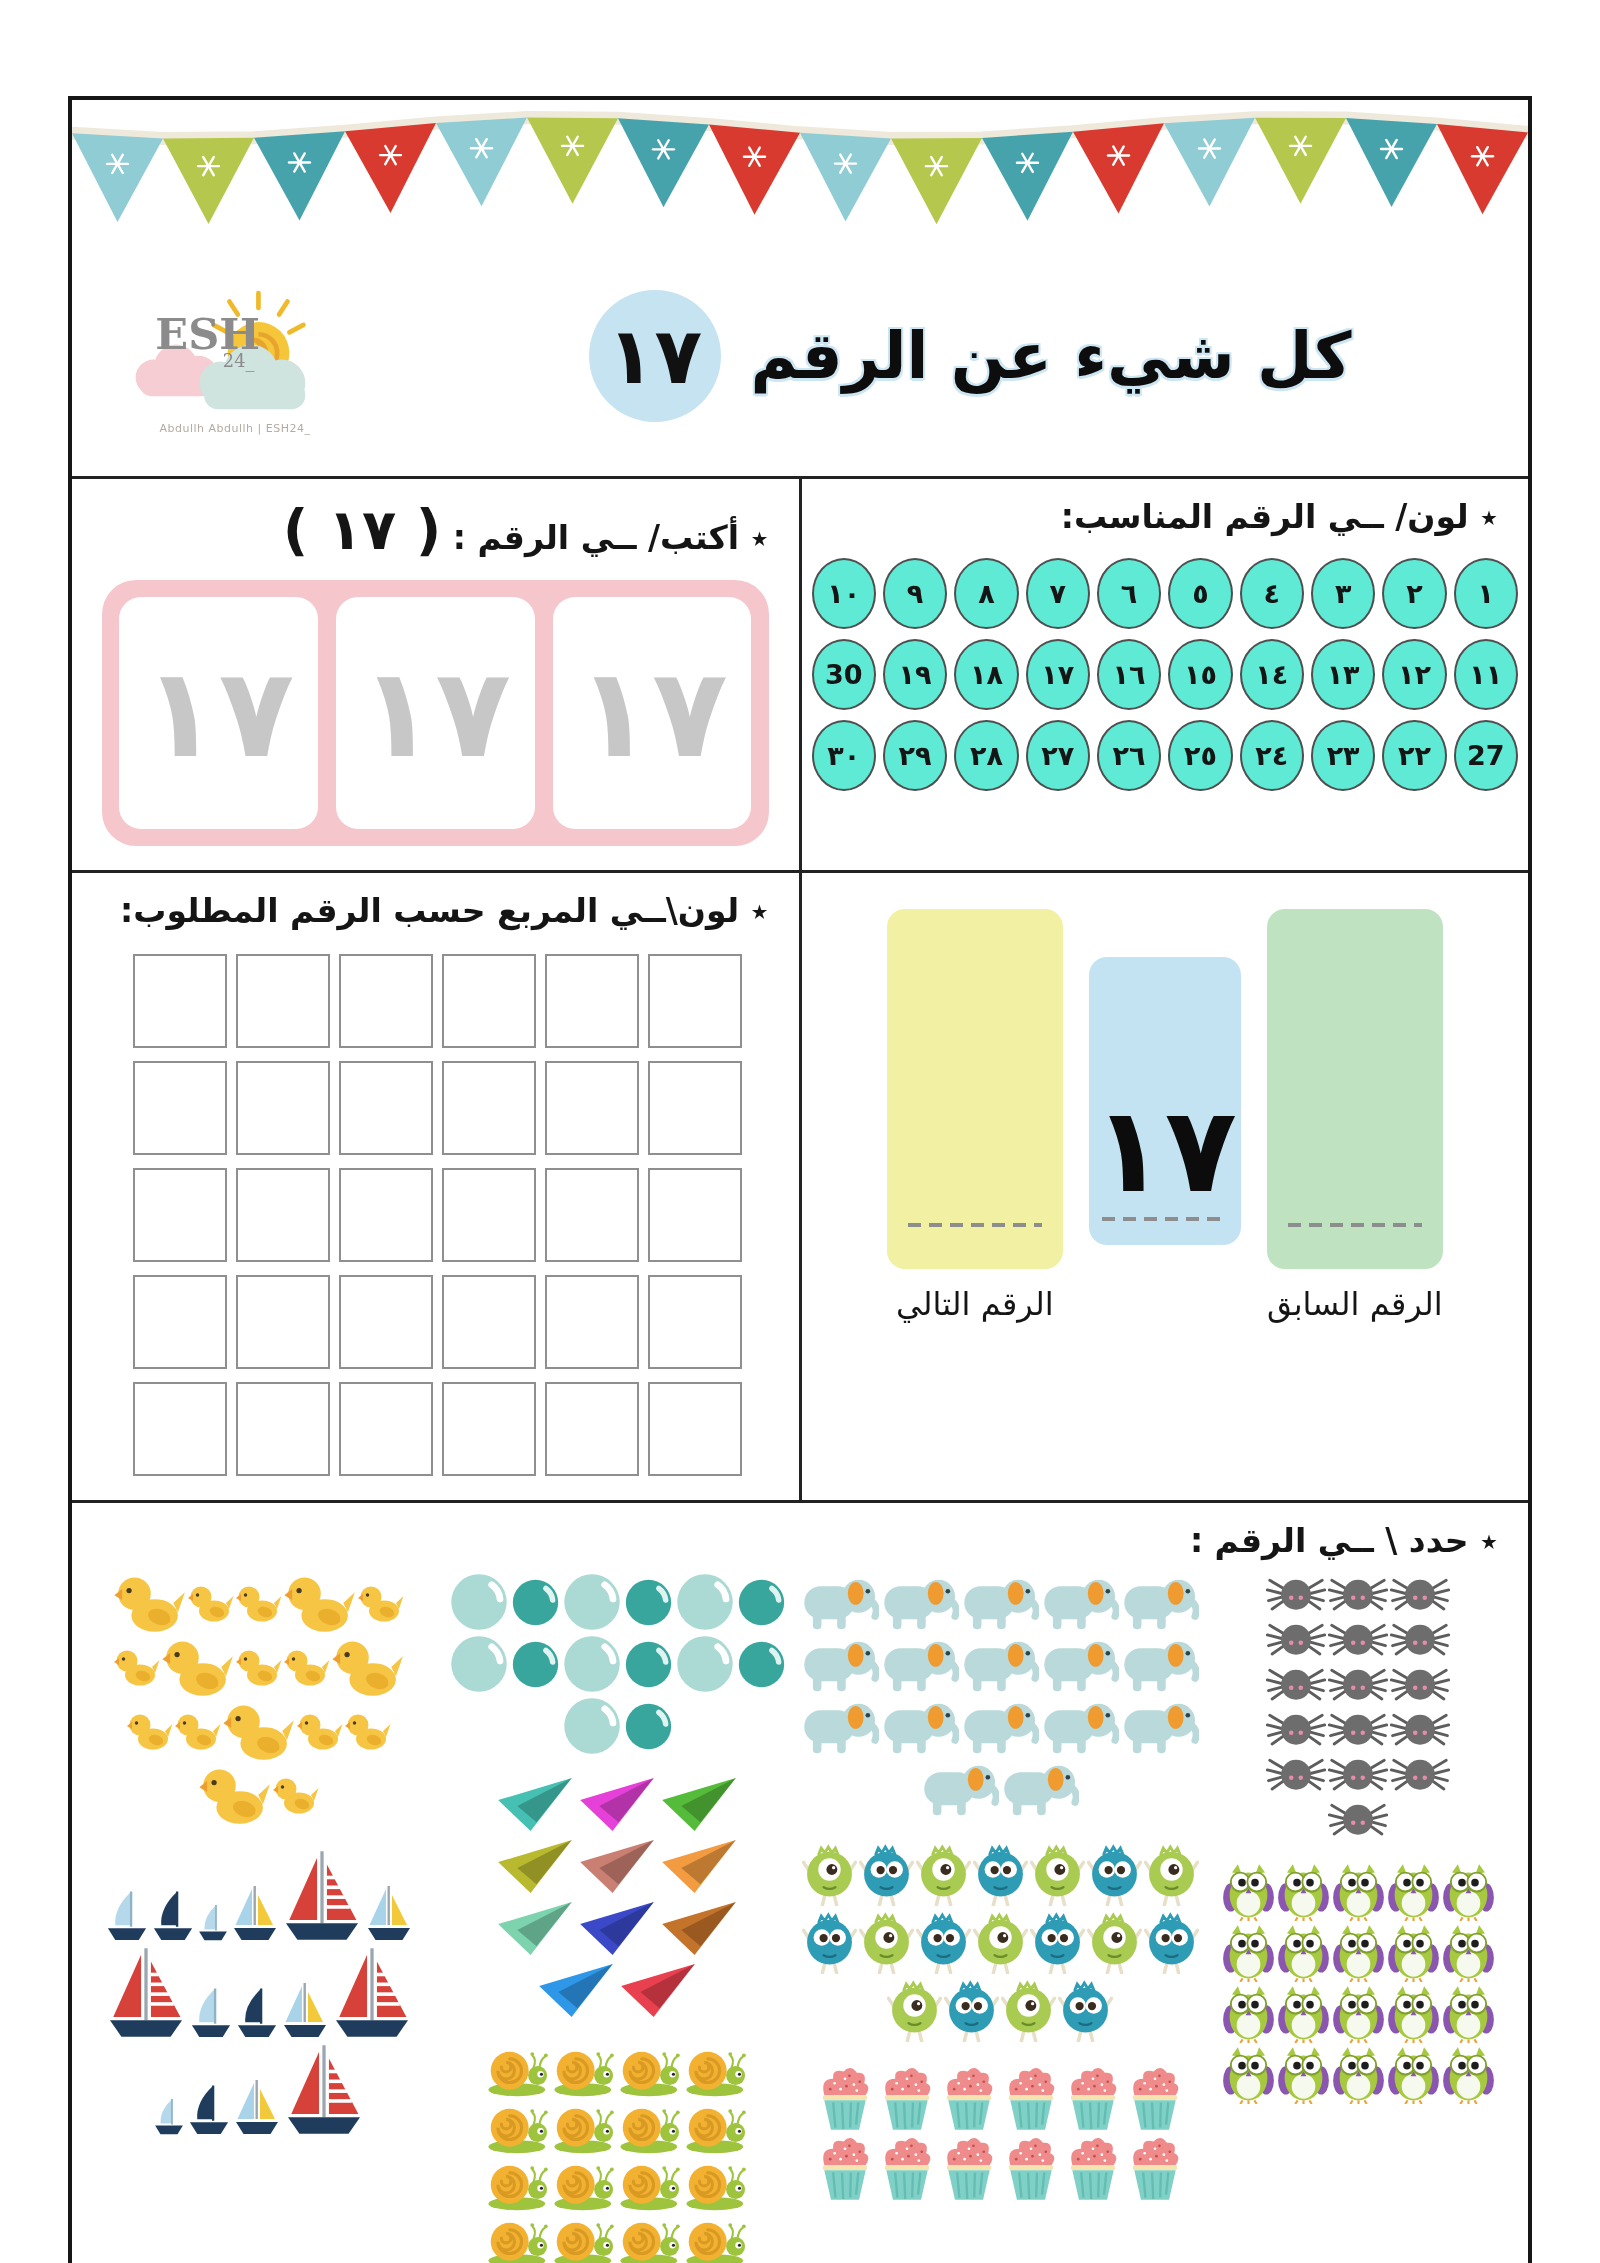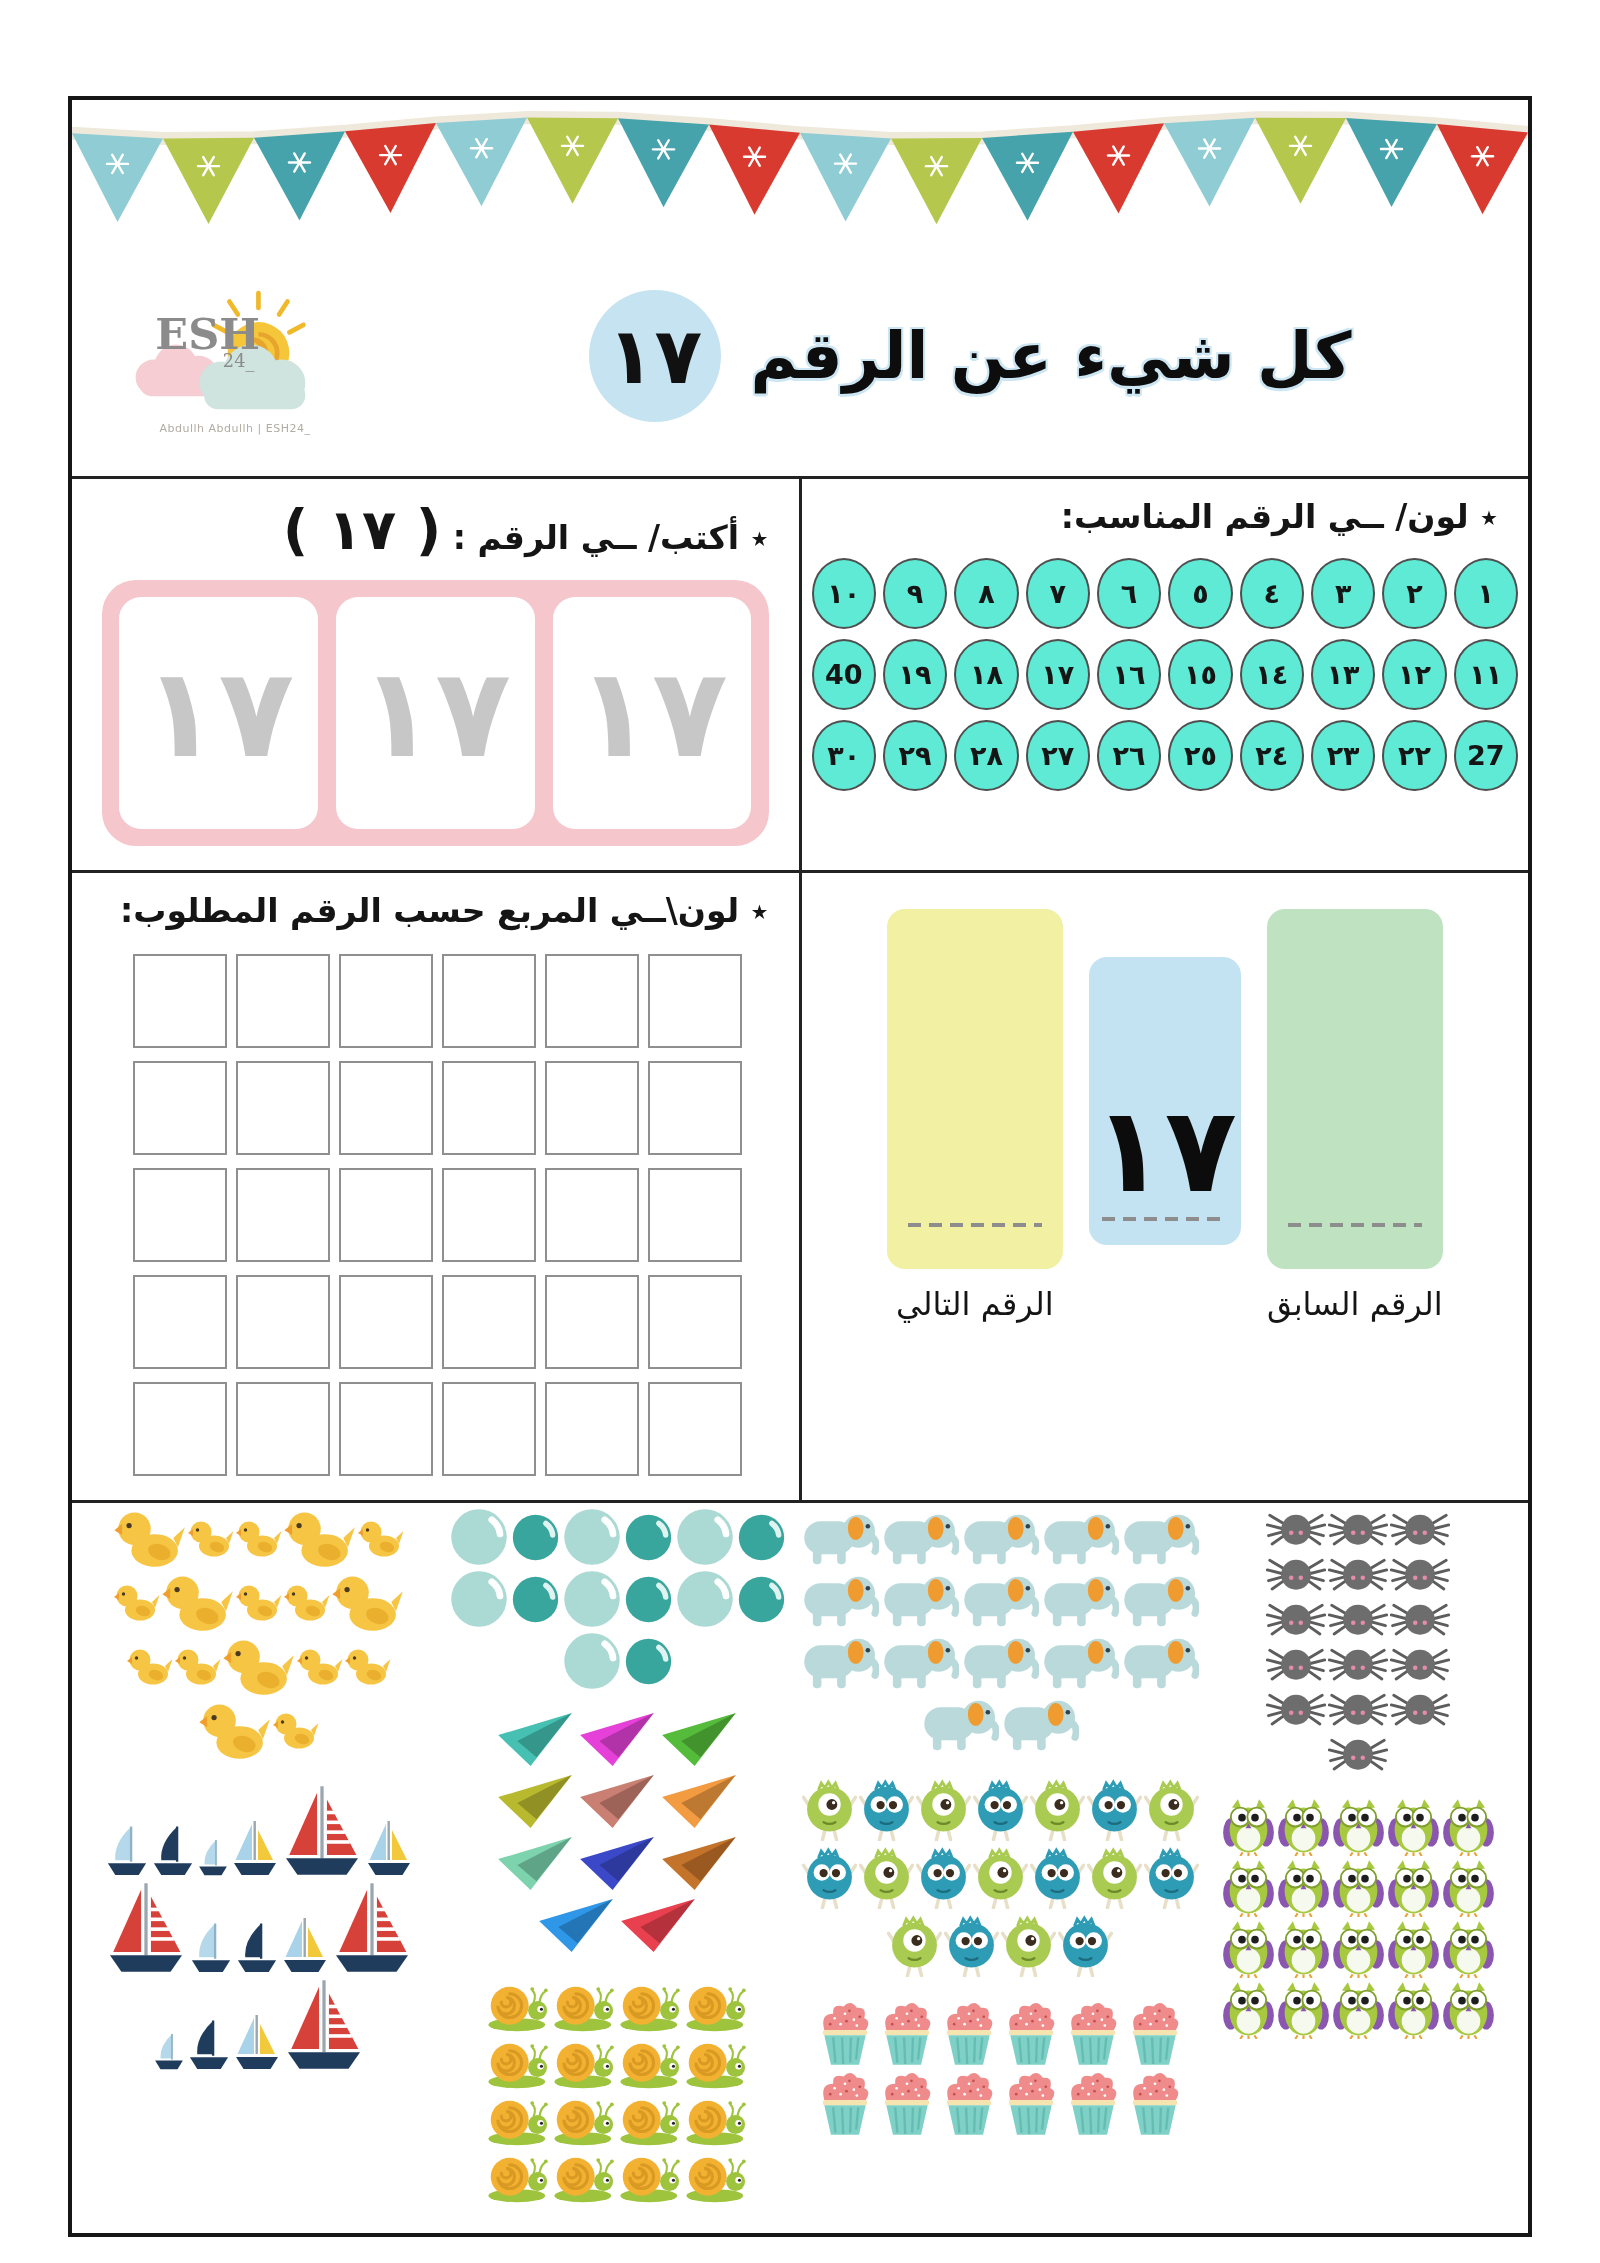--- a/index.html
+++ b/index.html
@@ -397,21 +397,21 @@
         <div class="num-row">
             <div class="num-circle">١١</div>
             <div class="num-circle">١٢</div>
             <div class="num-circle">١٣</div>
             <div class="num-circle">١٤</div>
             <div class="num-circle">١٥</div>
             <div class="num-circle">١٦</div>
             <div class="num-circle">١٧</div>
             <div class="num-circle">١٨</div>
             <div class="num-circle">١٩</div>
-            <div class="num-circle">40</div>
+            <div class="num-circle">30</div>
           </div>
         <div class="num-row">
             <div class="num-circle">27</div>
             <div class="num-circle">٢٢</div>
             <div class="num-circle">٢٣</div>
             <div class="num-circle">٢٤</div>
             <div class="num-circle">٢٥</div>
             <div class="num-circle">٢٦</div>
             <div class="num-circle">٢٧</div>
             <div class="num-circle">٢٨</div>
@@ -495,20 +495,21 @@
           <div class="sq"></div>
           <div class="sq"></div>
           <div class="sq"></div>
           <div class="sq"></div>
         </div>
     </section>
 
   </div>
 
   <section class="count-sec">
+    <div class="sec-title">٭ حدد \ ــي الرقم :</div>
     <div class="groups-grid">
       <div class="gcol">
         <div class="group" id="g-ducks">
             <svg class="obj obj-duck-big">
               <use href="#sym-duck-big"></use>
             </svg>
             <svg class="obj obj-duck-small">
               <use href="#sym-duck-small"></use>
             </svg>
             <svg class="obj obj-duck-small">

